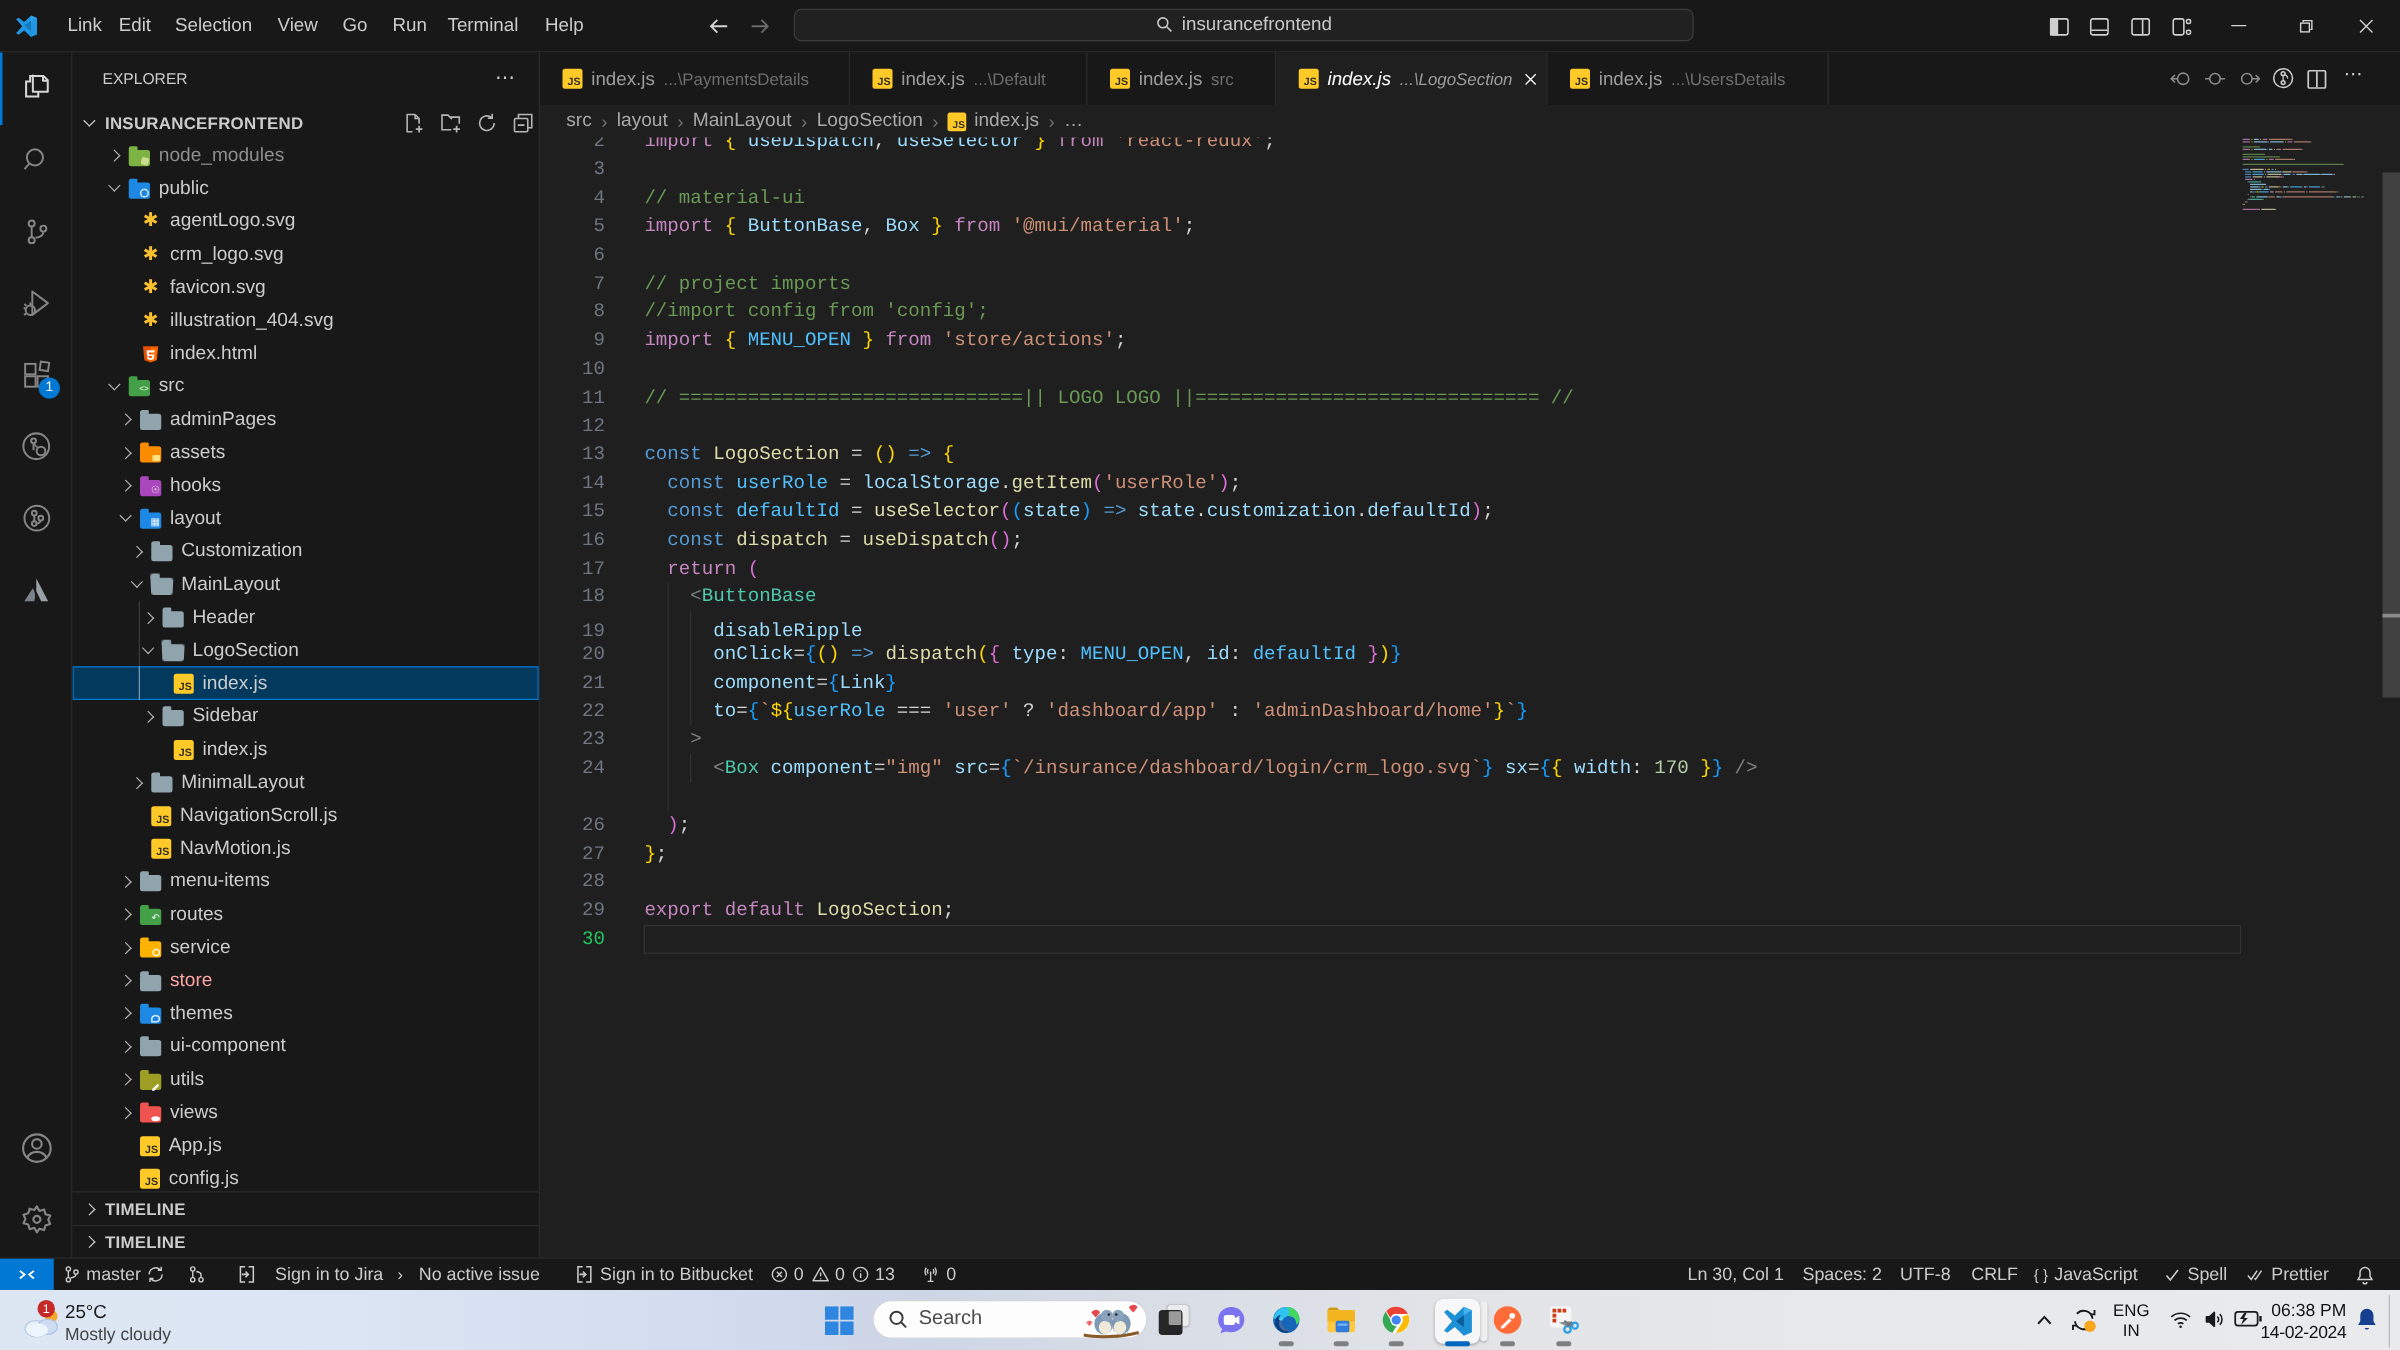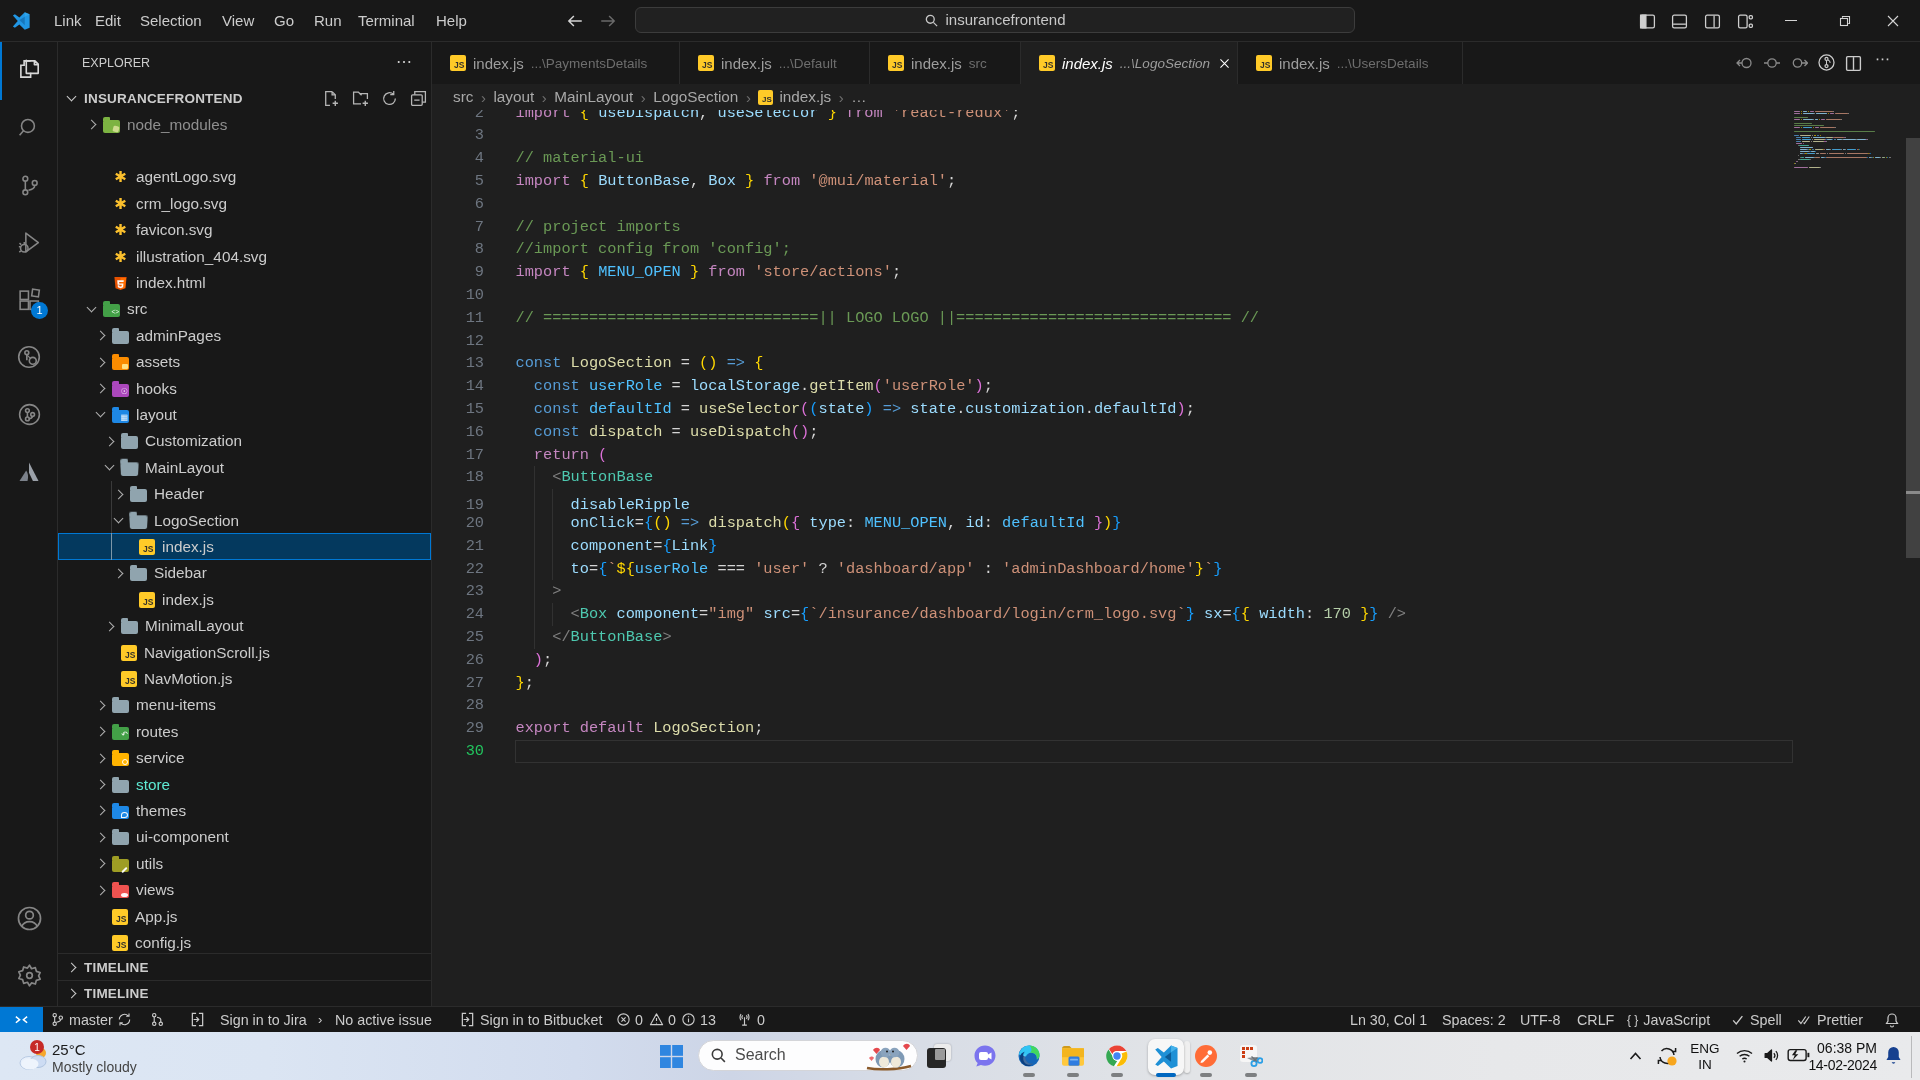--- a/index.html
+++ b/index.html
@@ -209,20 +209,28 @@
         <path d="M4.5 4.5v-3h10v10h-3M4 9.5h5"></path>
       </svg>
 <div class="srow" style="top:69.0px;">
         <span style="width:30px;flex:none"></span>
         <span class="chev r" style="border-color:#b0b0b0"></span>
         <span style="width:8px;flex:none"></span>
         <span class="ficon"><span class="fold" style="background:#7cb342;margin-top:3px"><span class="fdet" style="width:6px;height:6px;background:#cddc8e;border-radius:1.5px;display:block;transform:rotate(15deg)"></span></span></span>
         <span style="width:7px;flex:none"></span>
         <span style="color:#8f8f8f">node_modules</span>
       </div>
+<div class="srow" style="top:95.4px;">
+        <span style="width:30px;flex:none"></span>
+        <span class="chev d" style="border-color:#b0b0b0"></span>
+        <span style="width:8px;flex:none"></span>
+        <span class="ficon"><span class="fold" style="background:#1e88e5;margin-top:3px"><span class="fdet" style="width:7px;height:7px;border:1.2px solid rgba(255,255,255,.95);border-radius:50%;display:block;box-sizing:border-box"></span></span></span>
+        <span style="width:7px;flex:none"></span>
+        <span style="color:#cccccc">public</span>
+      </div>
 <div class="srow" style="top:121.8px;">
         <span style="width:39px;flex:none"></span>
         <span style="width:7px"></span>
         <span style="width:8px;flex:none"></span>
         <span class="ficon" style="color:#fbc02d;font-size:15px;line-height:16px;text-align:center">✱</span>
         <span style="width:7px;flex:none"></span>
         <span style="color:#cccccc">agentLogo.svg</span>
       </div>
 <div class="srow" style="top:148.2px;">
         <span style="width:39px;flex:none"></span>
@@ -403,21 +411,21 @@
         <span class="ficon"><span class="fold" style="background:#ffb300;margin-top:3px"><span class="fdet" style="width:6.5px;height:6.5px;border:1.6px solid rgba(255,255,255,.95);border-radius:50%;display:block;box-sizing:border-box"></span></span></span>
         <span style="width:7px;flex:none"></span>
         <span style="color:#cccccc">service</span>
       </div>
 <div class="srow" style="top:729.0px;">
         <span style="width:39px;flex:none"></span>
         <span class="chev r" style="border-color:#b0b0b0"></span>
         <span style="width:8px;flex:none"></span>
         <span class="ficon"><span class="fold" style="background:#90a4ae;margin-top:3px"></span></span>
         <span style="width:7px;flex:none"></span>
-        <span style="color:#5eead4">store</span>
+        <span style="color:#fca5a5">store</span>
       </div>
 <div class="srow" style="top:755.4px;">
         <span style="width:39px;flex:none"></span>
         <span class="chev r" style="border-color:#b0b0b0"></span>
         <span style="width:8px;flex:none"></span>
         <span class="ficon"><span class="fold" style="background:#1e88e5;margin-top:3px"><span class="fdet" style="width:7px;height:6px;border:1.3px solid rgba(255,255,255,.95);border-radius:50% 50% 50% 0;display:block;box-sizing:border-box"></span></span></span>
         <span style="width:7px;flex:none"></span>
         <span style="color:#cccccc">themes</span>
       </div>
 <div class="srow" style="top:781.8px;">
@@ -598,23 +606,20 @@
 <span class="ctext"><span class="id">      component</span><span class="pl">=</span><span class="b3">{</span><span class="id">Link</span><span class="b3">}</span></span>
 </div>
 <div class="cline" style="top:447.6px"><span class="lnum" style="color:#6e7681">22</span>
 <span class="ctext"><span class="id">      to</span><span class="pl">=</span><span class="b3">{</span><span class="st">`</span><span class="b1">${</span><span class="vr">userRole</span><span class="pl"> ===</span><span class="st"> 'user'</span><span class="pl"> ?</span><span class="st"> 'dashboard/app'</span><span class="pl"> :</span><span class="st"> 'adminDashboard/home'</span><span class="b1">}</span><span class="st">`</span><span class="b3">}</span></span>
 </div>
 <div class="cline" style="top:470.4px"><span class="lnum" style="color:#6e7681">23</span>
 <span class="ctext"><span class="ab">    &gt;</span></span>
 </div>
 <div class="cline" style="top:493.2px"><span class="lnum" style="color:#6e7681">24</span>
 <span class="ctext"><span class="ab">      &lt;</span><span class="tg">Box</span><span class="id"> component</span><span class="pl">=</span><span class="st">"img"</span><span class="id"> src</span><span class="pl">=</span><span class="b3">{</span><span class="st">`/insurance/dashboard/login/crm_logo.svg`</span><span class="b3">}</span><span class="id"> sx</span><span class="pl">=</span><span class="b3">{</span><span class="b1">{</span><span class="id"> width</span><span class="pl">:</span><span class="nm"> 170</span><span class="b1"> }</span><span class="b3">}</span><span class="ab"> /&gt;</span></span>
-</div>
-<div class="cline" style="top:516.0px"><span class="lnum" style="color:#6e7681">25</span>
-<span class="ctext"><span class="ab">    &lt;/</span><span class="tg">ButtonBase</span><span class="ab">&gt;</span></span>
 </div>
 <div class="cline" style="top:538.8px"><span class="lnum" style="color:#6e7681">26</span>
 <span class="ctext"><span class="b2">  )</span><span class="pl">;</span></span>
 </div>
 <div class="cline" style="top:561.6px"><span class="lnum" style="color:#6e7681">27</span>
 <span class="ctext"><span class="b1">}</span><span class="pl">;</span></span>
 </div>
 <div class="cline" style="top:584.4px"><span class="lnum" style="color:#6e7681">28</span>
 </div>
 <div class="cline" style="top:607.2px"><span class="lnum" style="color:#6e7681">29</span>

